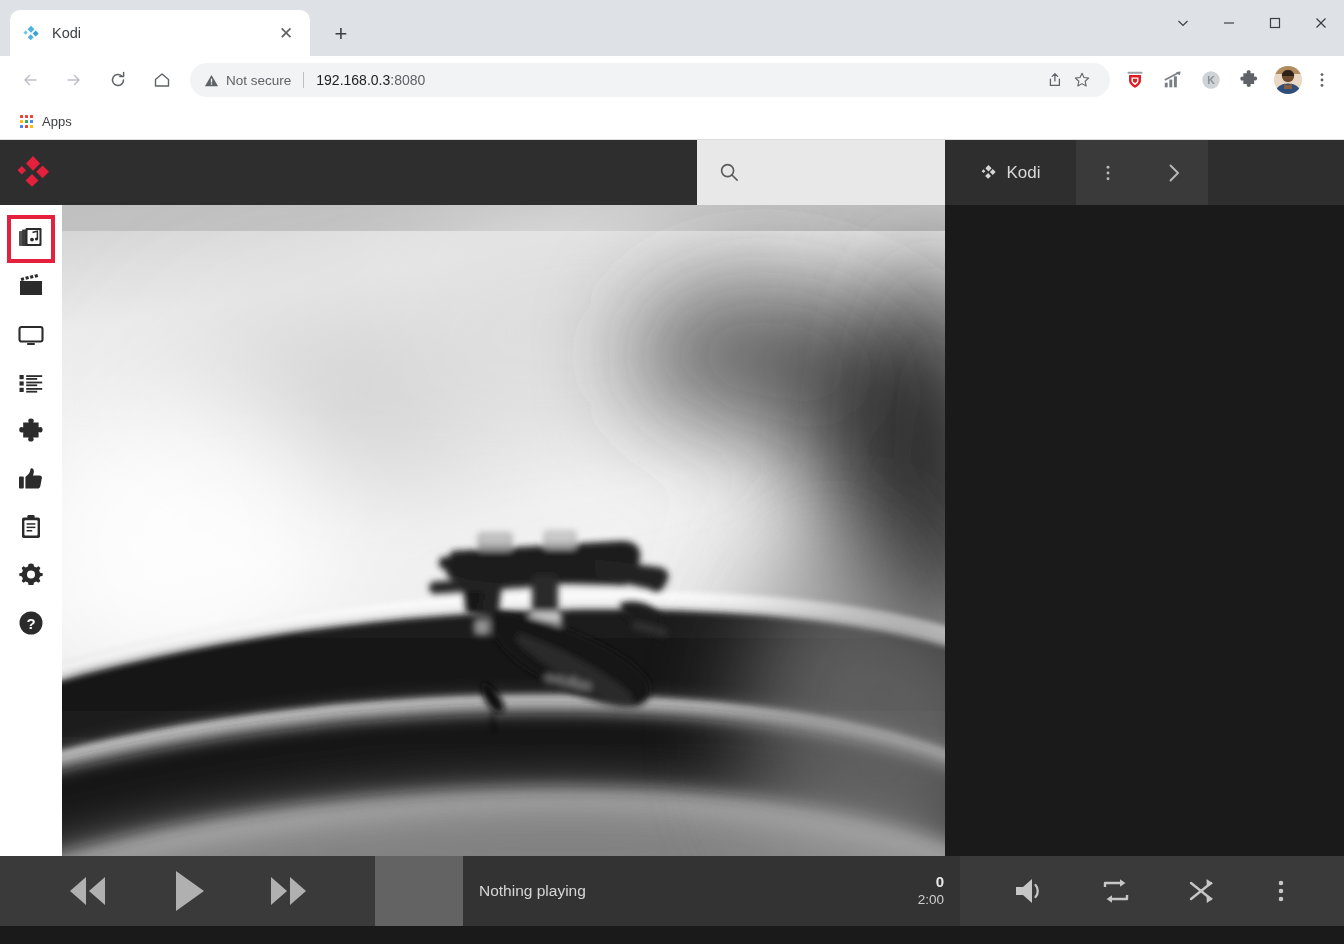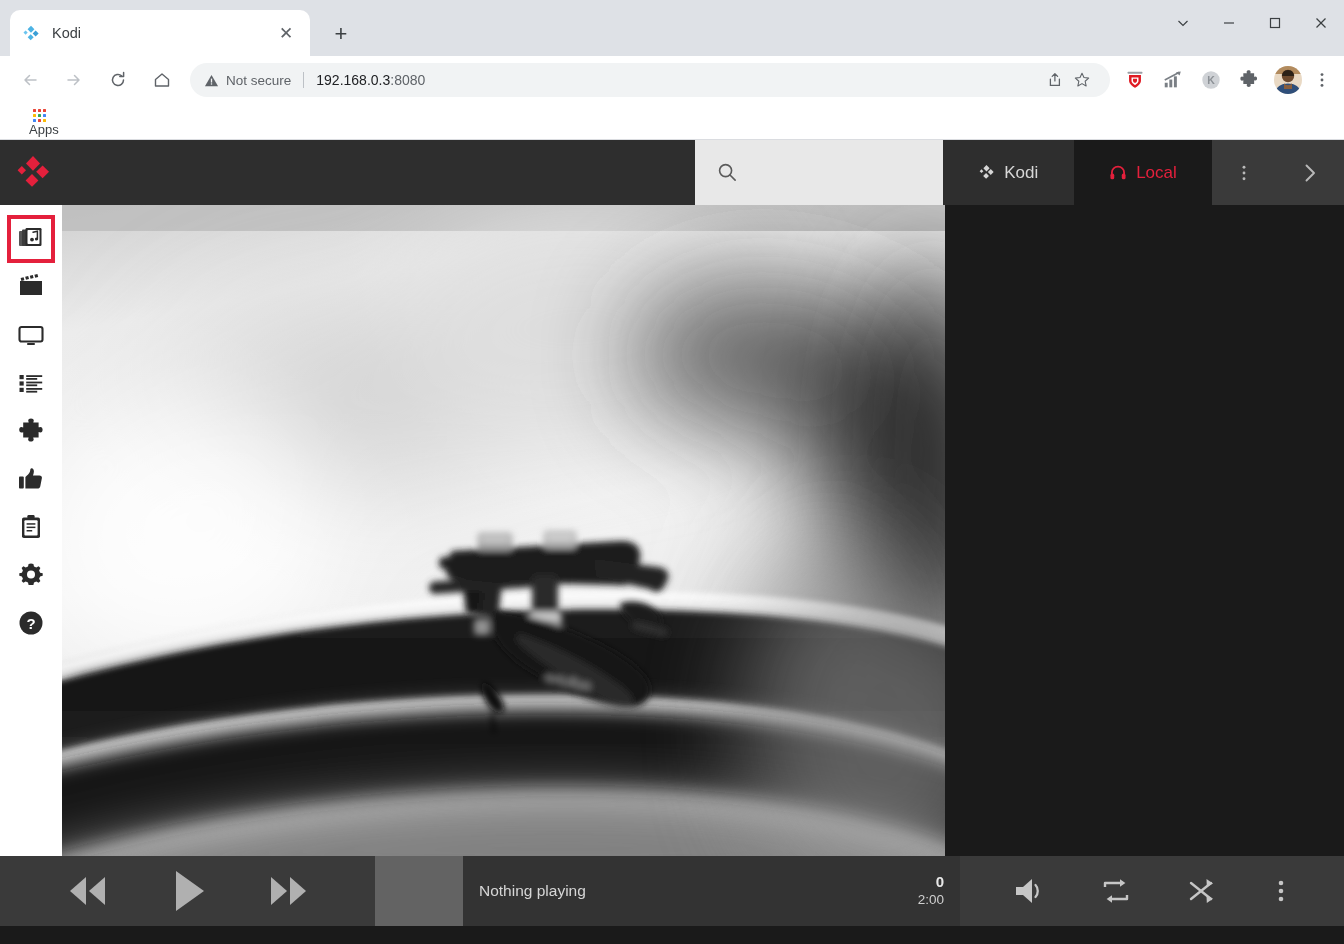--- a/index.html
+++ b/index.html
@@ -69,21 +69,21 @@
   .omni-icon { width: 28px; height: 28px; display: flex; align-items: center; justify-content: center; color: #5f6368; }
   .ext-row { display: flex; align-items: center; }
   .ext-icon { width: 30px; height: 30px; margin: 0 4px; display: flex; align-items: center; justify-content: center; }
   .avatar-btn { width: 30px; height: 30px; margin: 0 5px; border-radius: 50%; overflow: hidden; }
   .menu-btn { width: 28px; height: 34px; display: flex; align-items: center; justify-content: center; color: #5f6368; }
 
   .bookmarkbar {
     height: 36px; background: #ffffff; display: flex; align-items: center;
     padding-left: 14px; border-bottom: 1px solid #dadce0;
   }
-  .bm-item { display: flex; align-items: center; height: 26px; padding: 0 6px; border-radius: 4px; flex-direction: column; }
+  .bm-item { display: flex; align-items: center; height: 26px; padding: 0 6px; border-radius: 4px; }
   .bm-label { font-size: 13px; color: #3c4043; margin-left: 9px; }
   .apps-grid { display: grid; grid-template-columns: repeat(3,3px); grid-template-rows: repeat(3,3px); gap: 2px; }
   .apps-grid i { width: 3px; height: 3px; border-radius: 0.5px; display: block; }
 
   
   .kodi { position: absolute; left: 0; top: 140px; width: 1344px; height: 804px; background: #1a1a1a; }
 
   .kodi-header { position: absolute; left: 0; top: 0; width: 1344px; height: 65px; background: #2e2e2e; display: flex; }
   .kodi-logo-wrap { width: 697px; height: 65px; display: flex; align-items: center; padding-left: 14px; }
   .kodi-logo { width: 38px; height: 38px; position: relative; }
@@ -316,30 +316,20 @@
           <svg viewBox="0 0 20 20" width="17" height="17">
             <polygon points="10,1.2 13.7,5 10,8.8 6.3,5" fill="#d6d6d6"></polygon>
             <polygon points="15,6 18.4,9.4 15,12.8 11.6,9.4" fill="#d6d6d6"></polygon>
             <polygon points="9.5,10.6 12.9,14 9.5,17.4 6.1,14" fill="#d6d6d6"></polygon>
             <polygon points="4.1,6.3 6.3,8.5 4.1,10.7 1.9,8.5" fill="#d6d6d6"></polygon>
           </svg>
         </span>
         <span class="kodi-tab-label">Kodi</span>
       </div>
 
-      <div class="kodi-tab local">
-        <span>
-          <svg width="18" height="18" viewBox="0 0 20 20">
-            <path d="M3.2 12 V9.6 C3.2 5.8 6.2 3 10 3 C13.8 3 16.8 5.8 16.8 9.6 V12" stroke="#e4203c" stroke-width="2" fill="none" stroke-linecap="round"></path>
-            <rect x="1.6" y="10.6" width="4.2" height="6.4" rx="1.8" fill="#e4203c"></rect>
-            <rect x="14.2" y="10.6" width="4.2" height="6.4" rx="1.8" fill="#e4203c"></rect>
-          </svg>
-        </span>
-        <span class="kodi-tab-label">Local</span>
-      </div>
 
       <div class="kodi-hdr-btn">
         <svg width="18" height="18" viewBox="0 0 20 20">
             <circle cx="10" cy="3.6" r="1.6" fill="currentColor"></circle>
             <circle cx="10" cy="10" r="1.6" fill="currentColor"></circle>
             <circle cx="10" cy="16.4" r="1.6" fill="currentColor"></circle>
           </svg>
       </div>
       <div class="kodi-hdr-btn last">
         <svg width="22" height="22" viewBox="0 0 22 22">

